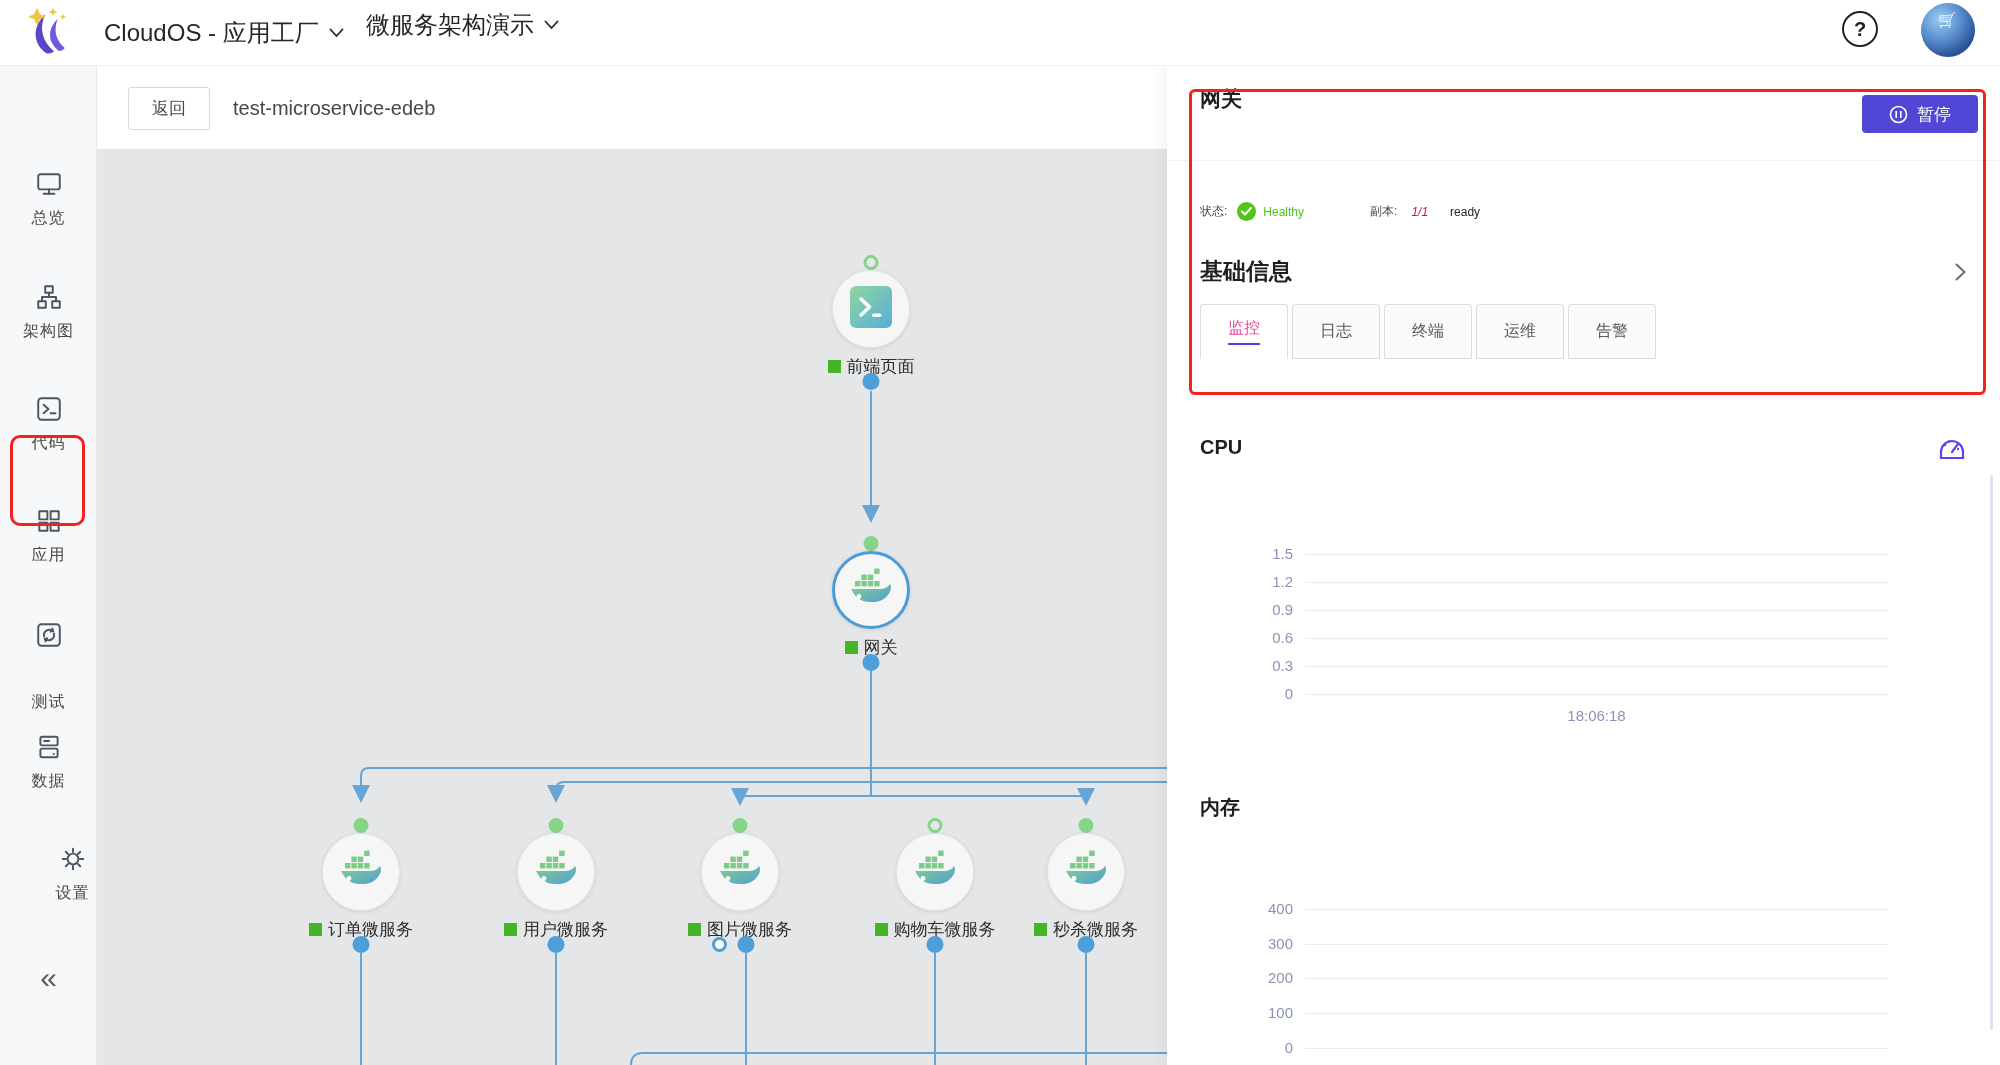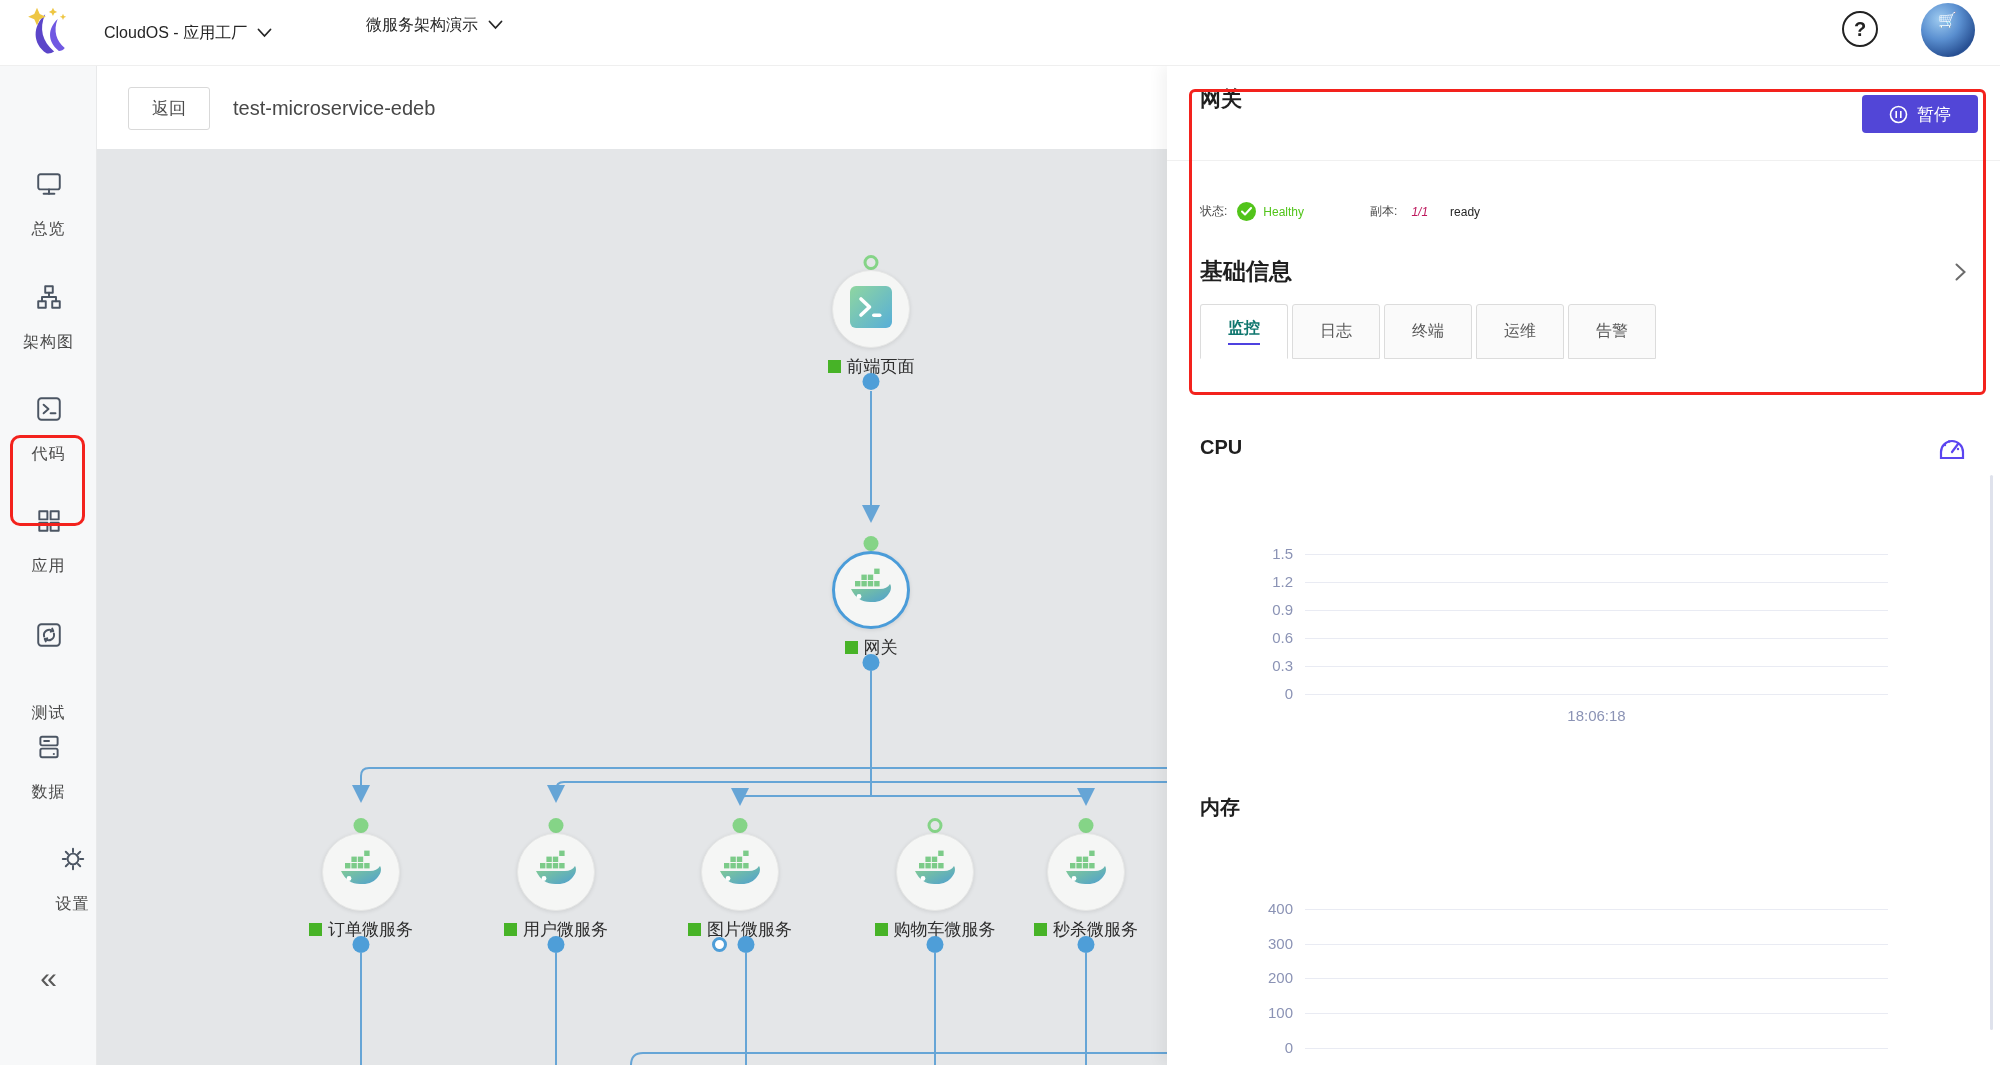--- a/index.html
+++ b/index.html
@@ -5,36 +5,36 @@
   * { margin:0; padding:0; box-sizing:border-box; }
   html,body { width:2000px; height:1065px; overflow:hidden; position:relative;
     font-family:"Liberation Sans","DejaVu Sans",sans-serif; background:#fff; color:#333; }
 
   
   .header { position:absolute; left:0; top:0; width:2000px; height:66px; background:#fff;
     border-bottom:1px solid #efefef; z-index:20; display:flex; align-items:center; }
   .logo { position:absolute; left:24px; top:6px; width:52px; height:52px; }
   .brand-group { position:absolute; left:104px; top:0; height:66px; display:flex; align-items:center; gap:10px; cursor:pointer; }
   .ws-group { position:absolute; left:366px; top:0; height:50px; display:flex; align-items:center; gap:10px; cursor:pointer; }
-  .hd-text { font-size:16px; color:#262626; }
+  .hd-text { font-size:24px; color:#262626; }
   .chev-down { width:15px; height:10px; }
   .help-btn { position:absolute; left:1842px; top:11px; width:36px; height:36px; border:2.5px solid #222;
     border-radius:50%; display:flex; align-items:center; justify-content:center; font-size:20px; font-weight:700; color:#222; }
   .avatar { position:absolute; left:1921px; top:3px; width:54px; height:54px; border-radius:50%;
     background:radial-gradient(circle at 35% 30%, #9ecbf0 0%, #5a8fd0 40%, #274f92 75%, #6f9fd8 100%);
     display:flex; align-items:flex-start; justify-content:center; font-size:15px; overflow:hidden; }
   .avatar span { margin-top:8px; filter:brightness(2); }
 
   
   .sidebar { position:absolute; left:0; top:66px; width:97px; height:999px; background:#f7f8f9;
     border-right:1px solid #e8e9ea; z-index:15; }
   .side-item { position:absolute; left:0; width:97px; display:flex; flex-direction:column; align-items:center; cursor:pointer; }
   .side-icon { width:28px; height:28px; display:block; }
   .side-icon svg { width:28px; height:28px; display:block; }
-  .side-label { margin-top:21px; font-size:16px; color:#4a4a4a; letter-spacing:1px; }
+  .side-label { margin-top:10px; font-size:16px; color:#4a4a4a; letter-spacing:1px; }
   .collapse-btn { position:absolute; left:0; top:895px; width:97px; text-align:center; font-size:30px; color:#5a5a5a; cursor:pointer; }
 
   
   .toolbar { position:absolute; left:97px; top:66px; width:1070px; height:83px; background:#fff; z-index:5; }
   .back-btn { position:absolute; left:31px; top:21px; width:82px; height:43px; background:#fff;
     border:1px solid #d9d9d9; border-radius:3px; font-size:17px; color:#4a4a4a;
     display:flex; align-items:center; justify-content:center; cursor:pointer; }
   .app-title { position:absolute; left:136px; top:31px; font-size:20px; color:#474747; }
 
   
@@ -74,21 +74,21 @@
   .rep-label { margin-left:66px; }
   .rep-val { margin-left:14px; color:#be185d;font-style:italic; }
   .rep-ready { margin-left:22px; color:#262626; }
   .basic-row { position:absolute; left:33px; top:190px; width:767px; display:flex; align-items:center;
     justify-content:space-between; cursor:pointer; }
   .basic-label { font-size:23px; font-weight:700; color:#1f1f1f; }
   .chev-right { width:13px; height:20px; }
   .tabs { position:absolute; left:33px; top:238px; display:flex; gap:4px; }
   .tab { width:88px; height:55px; background:#fafafa; border:1px solid #dcdcdc; border-radius:3px 3px 0 0;
     display:flex; align-items:center; justify-content:center; font-size:16px; color:#595959; cursor:pointer; }
-  .tab.active { background:#fff; color:#0f766e; font-weight:700; border-bottom-color:#fff; }
+  .tab.active { background:#fff; color:#ec4899; font-weight:400; border-bottom-color:#fff; }
   .tab.active .tab-inner { border-bottom:2px solid #4d41e0; padding-bottom:4px; }
 
   .chart-section { position:absolute; left:0; width:833px; }
   .chart-title { position:absolute; left:33px; top:0; font-size:20px; font-weight:700; color:#1f1f1f; }
   .gauge-btn { position:absolute; right:32px; top:-4px; width:32px; height:32px; cursor:pointer; }
   .tick-row { position:absolute; left:0; width:100%; height:0; }
   .tick-label { position:absolute; left:0; top:0; width:126px; text-align:right; transform:translateY(-52%);
     font-size:15px; color:#8b93b5; }
   .grid-line { position:absolute; left:138px; top:0; width:583px; height:1px; background:#e9ebf3; }
   .x-tick { position:absolute; left:138px; width:583px; text-align:center; font-size:15px; color:#8b93b5; }

